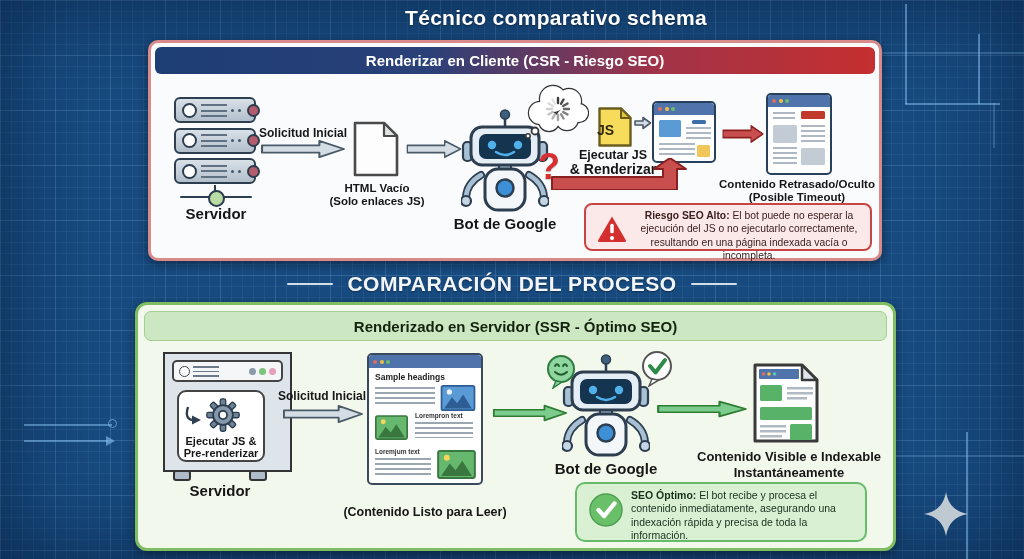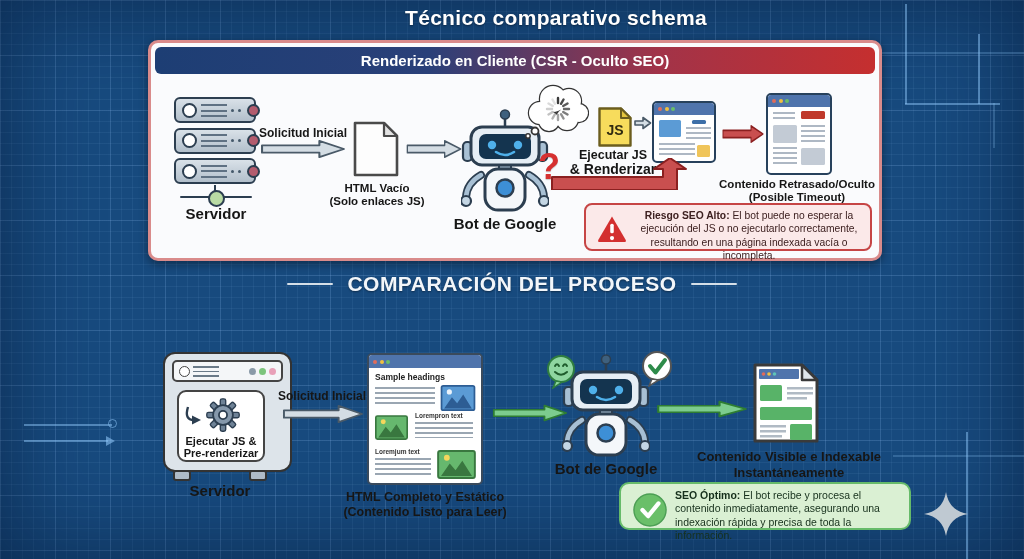--- a/index.html
+++ b/index.html
@@ -43,38 +43,38 @@
   .srv-led2{width:9px;height:9px;border:2px solid #2c3e50;border-radius:50%;background:#b35c6e;flex:none;margin-left:2px;}
   
   .browser{position:absolute;background:#fff;border:2.5px solid #27415c;border-radius:5px;overflow:hidden;box-sizing:border-box;}
   .bbar{height:12px;background:#4f74ac;display:flex;align-items:center;gap:2.5px;padding-left:4px;}
   .bdot{width:4px;height:4px;border-radius:50%;}
   .blk{position:absolute;border-radius:1.5px;}
   .lines{position:absolute;background:repeating-linear-gradient(to bottom,#aeb8c4 0 2px,transparent 2px 5px);}
   .lines.g{background:repeating-linear-gradient(to bottom,#9aa6b2 0 2px,transparent 2px 5px);}
   
   .ssr-srv{position:absolute;left:163px;top:352px;width:129px;height:120px;background:#dde4ea;
-    border:2.5px solid #333;border-radius:12px;box-sizing:border-box;}
+    border:2.5px solid #333;border-radius:0;box-sizing:border-box;}
   .ssr-srv-bar{position:absolute;left:7px;right:7px;top:6px;height:22px;background:#f4f6f8;
     border:2px solid #444;border-radius:5px;display:flex;align-items:center;gap:3px;padding:0 5px;box-sizing:border-box;}
   .ssr-bubble{position:absolute;left:12px;top:36px;width:88px;height:72px;background:#fff;
     border:2px solid #444;border-radius:9px;box-sizing:border-box;}
   .foot{position:absolute;width:18px;height:11px;background:#aebbc8;border:2px solid #333;border-radius:3px;box-sizing:border-box;}
   .warn-box{position:absolute;left:584px;top:203px;width:288px;height:48px;background:#fbe9e9;
     border:2px solid #c64545;border-radius:8px;box-sizing:border-box;text-align:center;}
   .warn-box p{position:absolute;left:48px;top:4px;right:6px;margin:0;font-size:10.3px;line-height:1.3;color:#3d2020;}
-  .seo-box{position:absolute;left:575px;top:482px;width:292px;height:48px;background:#daf0d3;
-    border:2.5px solid #66bb6a;border-radius:10px;box-sizing:border-box;margin-left:44px;}
+  .seo-box{position:absolute;left:575px;top:482px;width:292px;height:60px;background:#daf0d3;
+    border:2.5px solid #66bb6a;border-radius:10px;box-sizing:border-box;}
   .seo-box p{position:absolute;left:54px;top:5px;right:7px;margin:0;font-size:10.5px;line-height:1.28;color:#16301c;}
   .qmark{position:absolute;left:538px;top:146px;font-size:36px;font-weight:bold;color:#d63030;
     text-shadow:0 1px 1px rgba(0,0,0,.2);}
   .arrow-gray{fill:#d4dde4;stroke:#4a5a68;stroke-width:2;stroke-linejoin:round;}
   .arrow-green{fill:#7ccc8e;stroke:#2e7d32;stroke-width:2;stroke-linejoin:round;}
   .arrow-red{fill:#c94f4f;stroke:#8b2020;stroke-width:2;stroke-linejoin:round;}
-  .jsbadge{position:absolute;left:597px;top:122px;width:36px;text-align:center;
+  .jsbadge{position:absolute;left:597px;top:122px;width:36px;text-align:left;
     font-size:14px;font-weight:bold;color:#2f2a10;}
 </style>
 </head>
 <body>
 
 <div class="stage">
 
   <svg width="0" height="0" style="position:absolute">
     <defs>
       <path id="sym-arrow" d="M2 7 H58 V2 L82 11 L58 20 V15 H2 Z"></path>
@@ -122,21 +122,21 @@
   <div class="abs" style="left:108px;top:419px;width:7px;height:7px;border:1.5px solid rgba(140,195,245,.6);border-radius:50%"></div>
   <div class="deco" style="left:24px;top:440px;width:84px;height:2px"></div>
   <div class="abs" style="left:106px;top:436px;width:0;height:0;border-left:9px solid rgba(140,195,245,.6);border-top:5px solid transparent;border-bottom:5px solid transparent"></div>
   <svg class="abs" style="left:924px;top:492px" width="44" height="44" viewBox="0 0 48 48">
     <path d="M24 0 C26.5 14 34 21.5 48 24 C34 26.5 26.5 34 24 48 C21.5 34 14 26.5 0 24 C14 21.5 21.5 14 24 0 Z" fill="#bfc9d2"></path>
   </svg>
 
   <div class="title">Técnico comparativo schema</div>
 
   <div class="panel csr-panel">
-    <div class="csr-head">Renderizado en Cliente (CSR - Oculto SEO)</div>
+    <div class="csr-head">Renderizar en Cliente (CSR - Riesgo SEO)</div>
   </div>
 
   <div class="abs" style="left:174px;top:97px">
     <div class="srv-unit">
         <span class="srv-led"></span>
         <span class="srv-lines"></span>
         <span class="srv-dot"></span>
         <span class="srv-dot"></span>
         <span class="srv-led2"></span>
       </div>
@@ -274,20 +274,23 @@
     </svg>
     <p><b>Riesgo SEO Alto:</b> <span>El bot puede no esperar la ejecución del JS o no ejecutarlo correctamente, resultando en una página indexada vacía o incompleta.</span></p>
   </div>
 
   <div class="divider">
     <span class="line"></span>
     <span class="txt">COMPARACIÓN DEL PROCESO</span>
     <span class="line"></span>
   </div>
 
+  <div class="panel ssr-panel">
+    <div class="ssr-head">Renderizado en Servidor (SSR - Óptimo SEO)</div>
+  </div>
 
   <div class="ssr-srv">
     <div class="ssr-srv-bar">
       <span style="width:9px;height:9px;border:1.8px solid #444;border-radius:50%;background:#fff;flex:none"></span>
       <span style="width:26px;height:11px;flex:none;background:repeating-linear-gradient(to bottom,#6a7a88 0 1.8px,transparent 1.8px 4.6px)"></span>
       <span style="flex:1"></span>
       <span style="width:7px;height:7px;border-radius:50%;background:#8a9aa8;flex:none"></span>
       <span style="width:7px;height:7px;border-radius:50%;background:#7cc47c;flex:none"></span>
       <span style="width:7px;height:7px;border-radius:50%;background:#e8a0b8;flex:none"></span>
     </div>
@@ -338,21 +341,20 @@
         <use href="#sym-photo-green"></use>
       </svg>
     <div class="lbl" style="left:46px;top:57px;width:60px;text-align:left;font-size:6.5px;color:#333">Lorempron text</div>
     <div class="lines g" style="left:46px;top:67px;width:58px;height:16px"></div>
     <div class="lbl" style="left:6px;top:93px;width:60px;text-align:left;font-size:6.5px;color:#333">Loremjum text</div>
     <div class="lines g" style="left:6px;top:103px;width:56px;height:18px"></div>
     <svg class="abs" style="left:68px;top:95px" width="39" height="29" viewBox="0 0 40 30">
         <use href="#sym-photo-green"></use>
       </svg>
   </div>
-  <div class="lbl" style="left:325px;top:490px;width:200px;font-size:12.5px">HTML Completo y Estático</div>
   <div class="lbl" style="left:325px;top:505px;width:200px;font-size:12.5px">(Contenido Listo para Leer)</div>
 
   <svg class="abs arrow-green" style="left:492px;top:404px" width="76" height="18" viewBox="0 0 84 22" preserveAspectRatio="none">
       <use href="#sym-arrow"></use>
     </svg>
 
   <svg class="abs" style="left:562px;top:352px" width="88" height="106" viewBox="0 0 88 106">
       <use href="#sym-robot"></use>
     </svg>
   <svg class="abs" style="left:545px;top:355px" width="32" height="34" viewBox="0 0 32 34">

